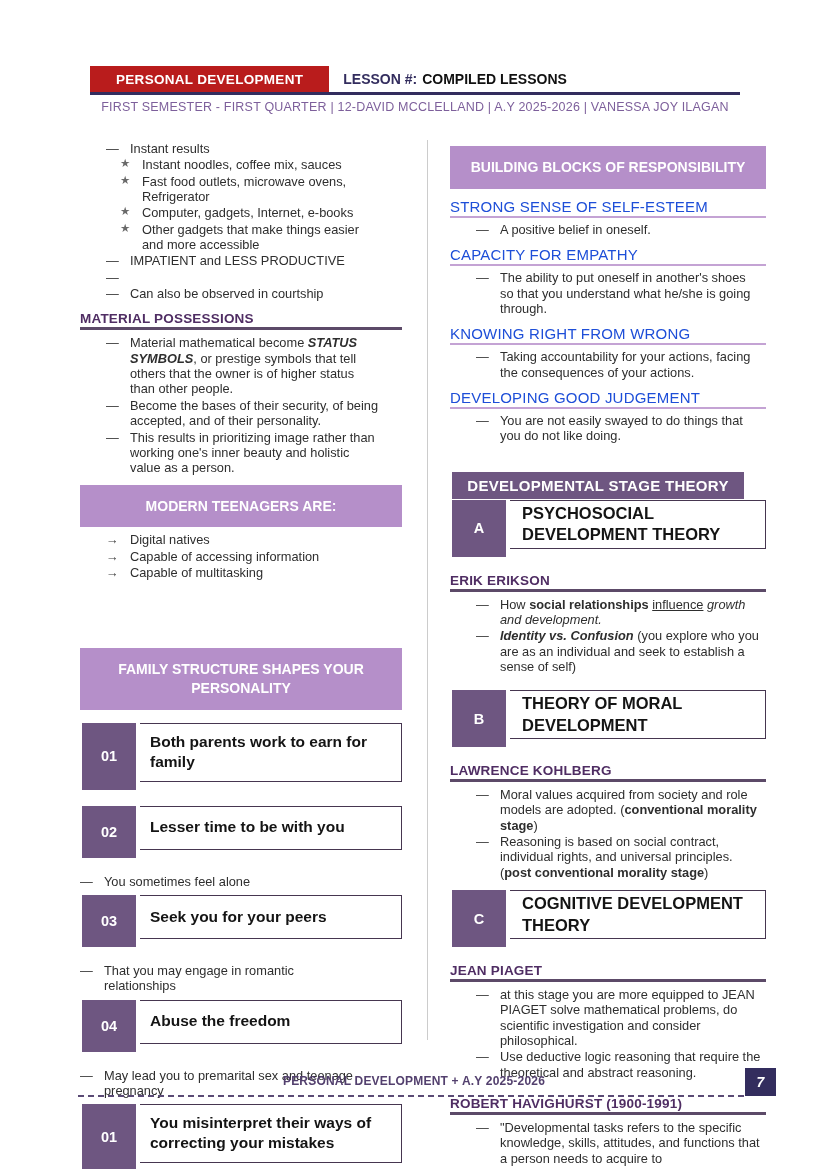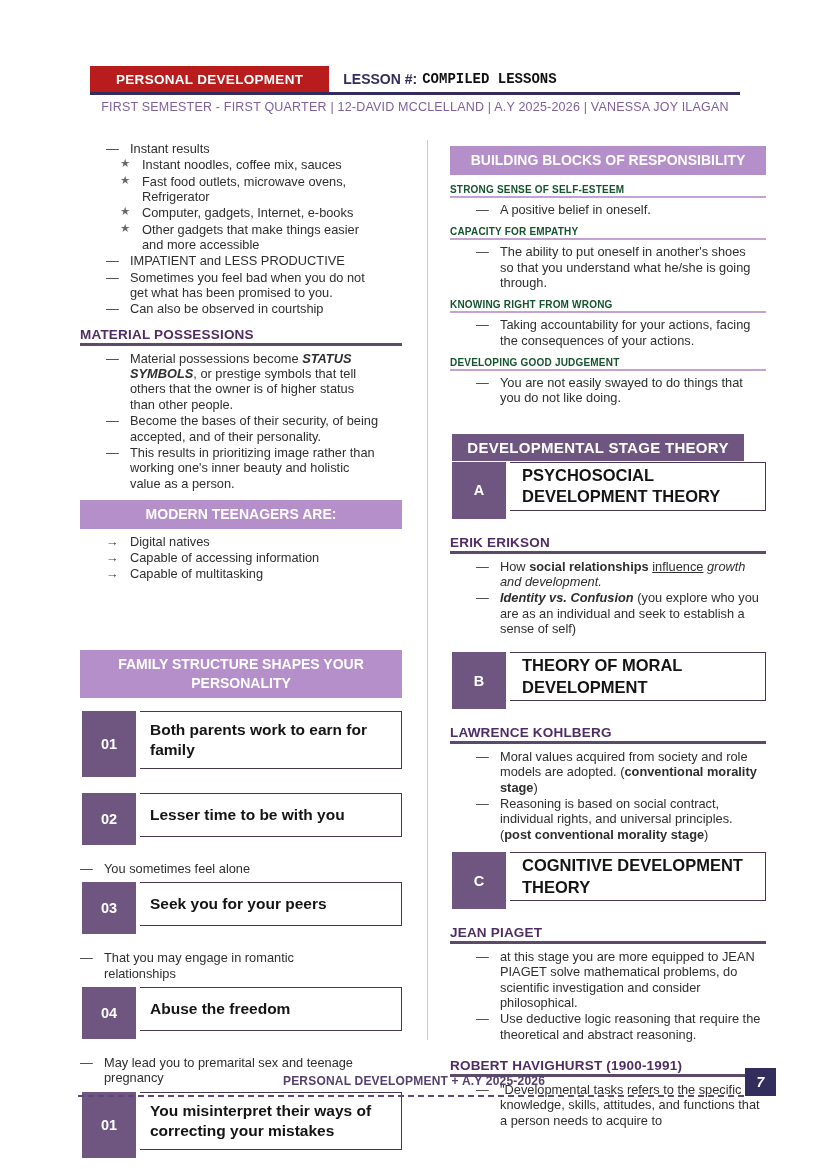--- a/index.html
+++ b/index.html
@@ -5,44 +5,44 @@
   html,body{margin:0;padding:0;background:#ffffff;}
   .page{position:relative;width:828px;height:1169px;background:#fff;overflow:hidden;
         font-family:"Liberation Sans", sans-serif;color:#333;}
   
   .hdr{position:absolute;left:90px;top:66px;width:650px;}
   .hdr-row{display:flex;align-items:stretch;border-bottom:3px solid #332d5e;}
   .hdr-badge{background:#b91c1c;color:#fff;font-weight:bold;font-size:13.5px;
              padding:6px 26px 5px;letter-spacing:.3px;white-space:nowrap;}
   .hdr-lesson{display:flex;align-items:center;margin-left:14px;font-size:14px;font-weight:bold;white-space:nowrap;}
   .hdr-lesson .lbl{color:#332d5e;margin-right:5px;}
-  .hdr-lesson .ttl{color:#101010;font-family:Liberation Mono, monospace;}
+  .hdr-lesson .ttl{color:#101010;}
   .hdr-sub{text-align:center;color:#7d5f9b;font-size:12.5px;margin-top:5px;letter-spacing:.2px;}
   
   .col-left{position:absolute;left:80px;top:140px;width:322px;}
   .col-right{position:absolute;left:450px;top:146px;width:316px;}
   .divider{position:absolute;left:427px;top:140px;width:1px;height:900px;background:#cccccc;}
   
   .brow{display:flex;margin:1px 0;font-size:12.8px;line-height:1.2;color:#2e2e2e;}
   .brow .mk{flex:0 0 24px;color:#3a3a3a;}
   .brow .tx{max-width:252px;}
   .lvl1{margin-left:26px;}
   .lvl2{margin-left:40px;}
   .lvl2 .mk{flex:0 0 22px;color:#6a6a6a;font-size:11.5px;}
   .lvl2 .tx{max-width:228px;}
   .b{font-weight:bold;}
   .i{font-style:italic;}
   .u{text-decoration:underline;}
   
   .h-dark{color:#4f2d63;font-weight:bold;font-size:13.5px;border-bottom:3px solid #5c4a68;
           padding-bottom:1px;margin:10px 0 5px;letter-spacing:.2px;}
-  .h-light{color:#14532d;font-weight:bold;font-size:10px;border-bottom:2px solid #c4a3d4;
+  .h-light{color:#1d4ed8;font-weight:normal;font-size:15px;border-bottom:2px solid #c4a3d4;
            padding-bottom:1px;margin:9px 0 4px;letter-spacing:.2px;}
   .banner-light{background:#b58fc9;color:#fff;font-weight:bold;font-size:14px;text-align:center;
-                padding:5px 18px;line-height:1.35;margin:9px 0 5px;}
+                padding:12px 18px;line-height:1.35;margin:9px 0 5px;}
   .banner-dark{background:#6e5681;color:#fff;font-weight:bold;font-size:15px;text-align:center;
                padding:5px 0;width:292px;letter-spacing:.3px;}
   
   .lesson-item{position:relative;padding-left:58px;margin:13px 0 24px 2px;}
   .lesson-item .sq{position:absolute;left:0;top:0;bottom:-8px;width:54px;background:#6e5681;
                    color:#fff;font-weight:bold;font-size:14.5px;display:flex;align-items:center;justify-content:center;}
   .lesson-item .ct{border:1.5px solid #463650;border-left:none;background:#fff;
                    padding:8px 10px;font-weight:bold;font-size:15.5px;color:#141414;
                    line-height:1.3;min-height:26px;display:flex;align-items:center;}
   .letter-item .ct{font-size:16.5px;padding:2px 12px;}
@@ -95,32 +95,31 @@
     <div class="brow lvl2">
       <span class="mk">★</span>
       <span class="tx">Other gadgets that make things easier and more accessible</span>
     </div>
     <div class="brow lvl1">
       <span class="mk">—</span>
       <span class="tx">IMPATIENT and LESS PRODUCTIVE</span>
     </div>
     <div class="brow lvl1">
       <span class="mk">—</span>
-      <span class="tx">Sometimes you feel bad when you do not get what has been promised to you.</span>
     </div>
     <div class="brow lvl1">
       <span class="mk">—</span>
       <span class="tx">Can also be observed in courtship</span>
     </div>
 
     <div class="h-dark">MATERIAL POSSESSIONS</div>
 
     <div class="brow lvl1">
       <span class="mk">—</span>
-      <span class="tx"><span>Material possessions become </span><span class="b i">STATUS SYMBOLS</span><span>, or prestige symbols that tell others that the owner is of higher status than other people.</span></span>
+      <span class="tx"><span>Material mathematical become </span><span class="b i">STATUS SYMBOLS</span><span>, or prestige symbols that tell others that the owner is of higher status than other people.</span></span>
     </div>
     <div class="brow lvl1">
       <span class="mk">—</span>
       <span class="tx">Become the bases of their security, of being accepted, and of their personality.</span>
     </div>
     <div class="brow lvl1">
       <span class="mk">—</span>
       <span class="tx">This results in prioritizing image rather than working one's inner beauty and holistic value as a person.</span>
     </div>
 

